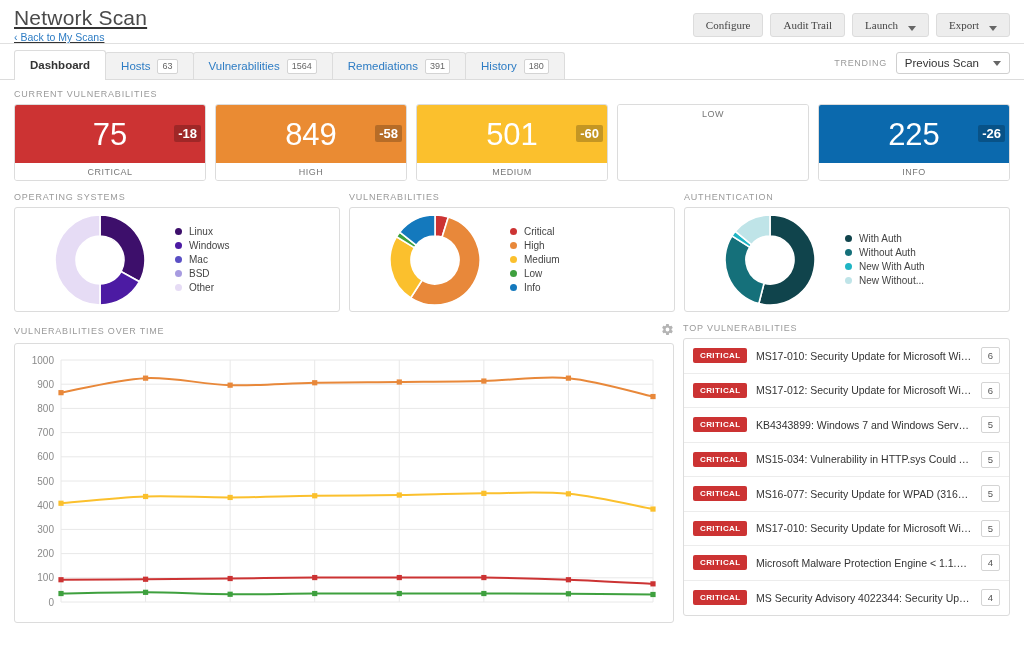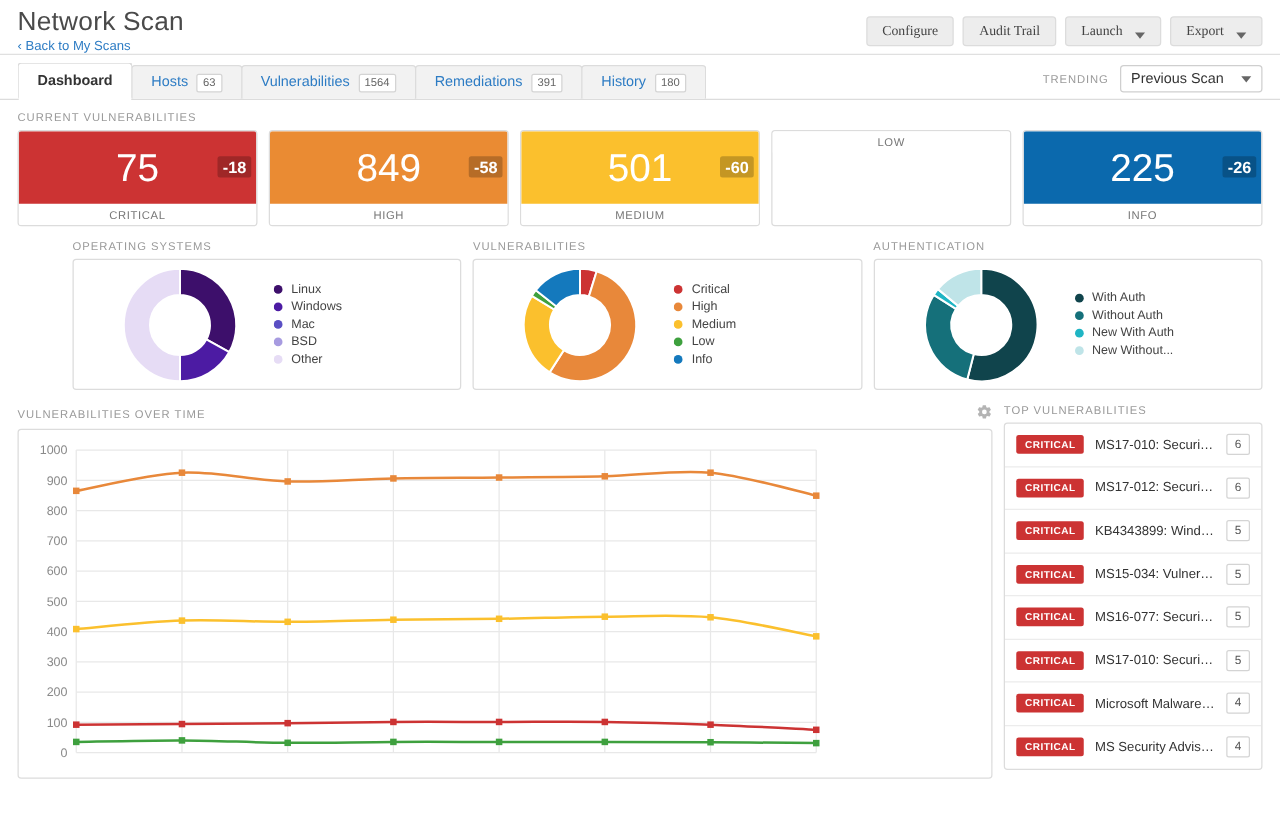--- a/index.html
+++ b/index.html
@@ -13,21 +13,21 @@
     overflow: hidden;
   }
   
   .topbar {
     height: 44px;
     display: flex; align-items: flex-start;
     justify-content: space-between;
     padding: 6px 14px 0 14px;
     border-bottom: 1px solid #e0e0e0;
   }
-  .title-block { display: flex; flex-direction: column; }
+  .title-block { display: flex; flex-direction: column; text-decoration: underline; }
   .scan-title {
     font-size: 21px; font-weight: 300; color: #4a4a4a;
     letter-spacing: .2px; line-height: 24px;
   }
   .back-link {
     font-size: 10.5px; color: #2d7cc4; line-height: 15px;
     cursor: pointer; white-space: nowrap;
   }
   .btn-group { display: flex; gap: 7px; padding-top: 7px; }
   .btn {
@@ -125,21 +125,21 @@
   .donut-wrap { width: 150px; display: flex; justify-content: center; }
   .legend { flex: 1; display: flex; flex-direction: column; gap: 3px; min-width: 0; }
   .legend-item {
     display: flex; align-items: center; gap: 7px;
     font-size: 10px; color: #444; white-space: nowrap;
     overflow: hidden; text-overflow: ellipsis;
   }
   .dot { width: 7px; height: 7px; border-radius: 50%; flex: none; }
   
   .bottom-row { display: flex; gap: 9px; align-items: flex-start; }
-  .chart-col { width: 780px; flex: none; }
+  .chart-col { width: 660px; flex: none; }
   .list-col { flex: 1; min-width: 0; }
   .label-row { display: flex; align-items: center; justify-content: space-between; }
   .gear { cursor: pointer; opacity: .55; }
   .chart-panel {
     background: #fff; border: 1px solid #dcdcdc; border-radius: 3px;
     padding: 6px 8px 2px 4px; height: 280px;
   }
   
   .vlist {
     background: #fff; border: 1px solid #dcdcdc; border-radius: 3px;
@@ -254,21 +254,21 @@
       </div>
       <div class="card">
         <div class="card-top" style="background: rgb(11, 105, 173);">
           <div class="card-count">225</div>
           <div class="card-delta">-26</div>
         </div>
         <div class="card-label">INFO</div>
       </div>
     </div>
 
-  <div class="donut-row" style="margin-top:2px;margin-left:44px;">
+  <div class="donut-row" style="margin-top:2px;">
     <div class="donut-col">
       <div class="section-label">OPERATING SYSTEMS</div>
       <div class="panel">
         <div class="donut-wrap" id="donut-0">
             <svg width="96" height="96">
               <path d="M48,3 A45,45 0 0 1 87.43380060197386,69.6789153345772 L69.03136032105272,59.56208817844117 A24,24 0 0 0 48,24 Z" fill="#3d0f6b" stroke="#fff" stroke-width="1.6"></path>
               <path d="M87.43380060197386,69.6789153345772 A45,45 0 0 1 47.999999999999986,93 L47.99999999999999,72 A24,24 0 0 0 69.03136032105272,59.56208817844117 Z" fill="#4c1ba3" stroke="#fff" stroke-width="1.6"></path>
               <path d="M47.999999999999986,93 A45,45 0 0 1 47.99999999999999,3 L47.99999999999999,24 A24,24 0 0 0 47.99999999999999,72 Z" fill="#e6dcf5" stroke="#fff" stroke-width="1.6"></path>
             </svg>
           </div>

